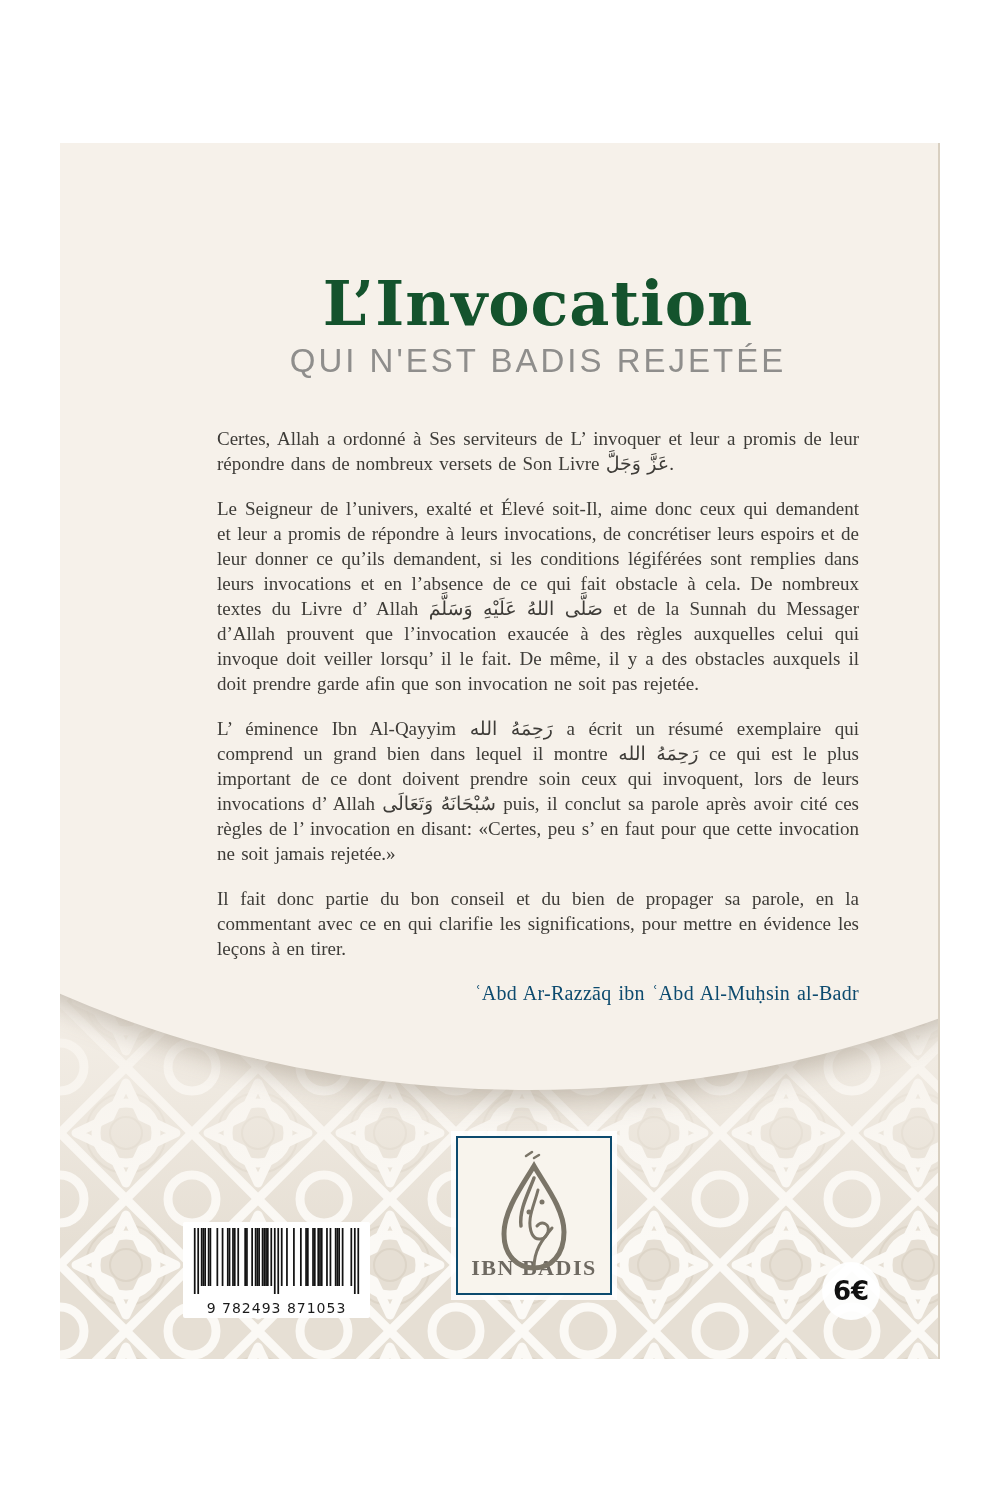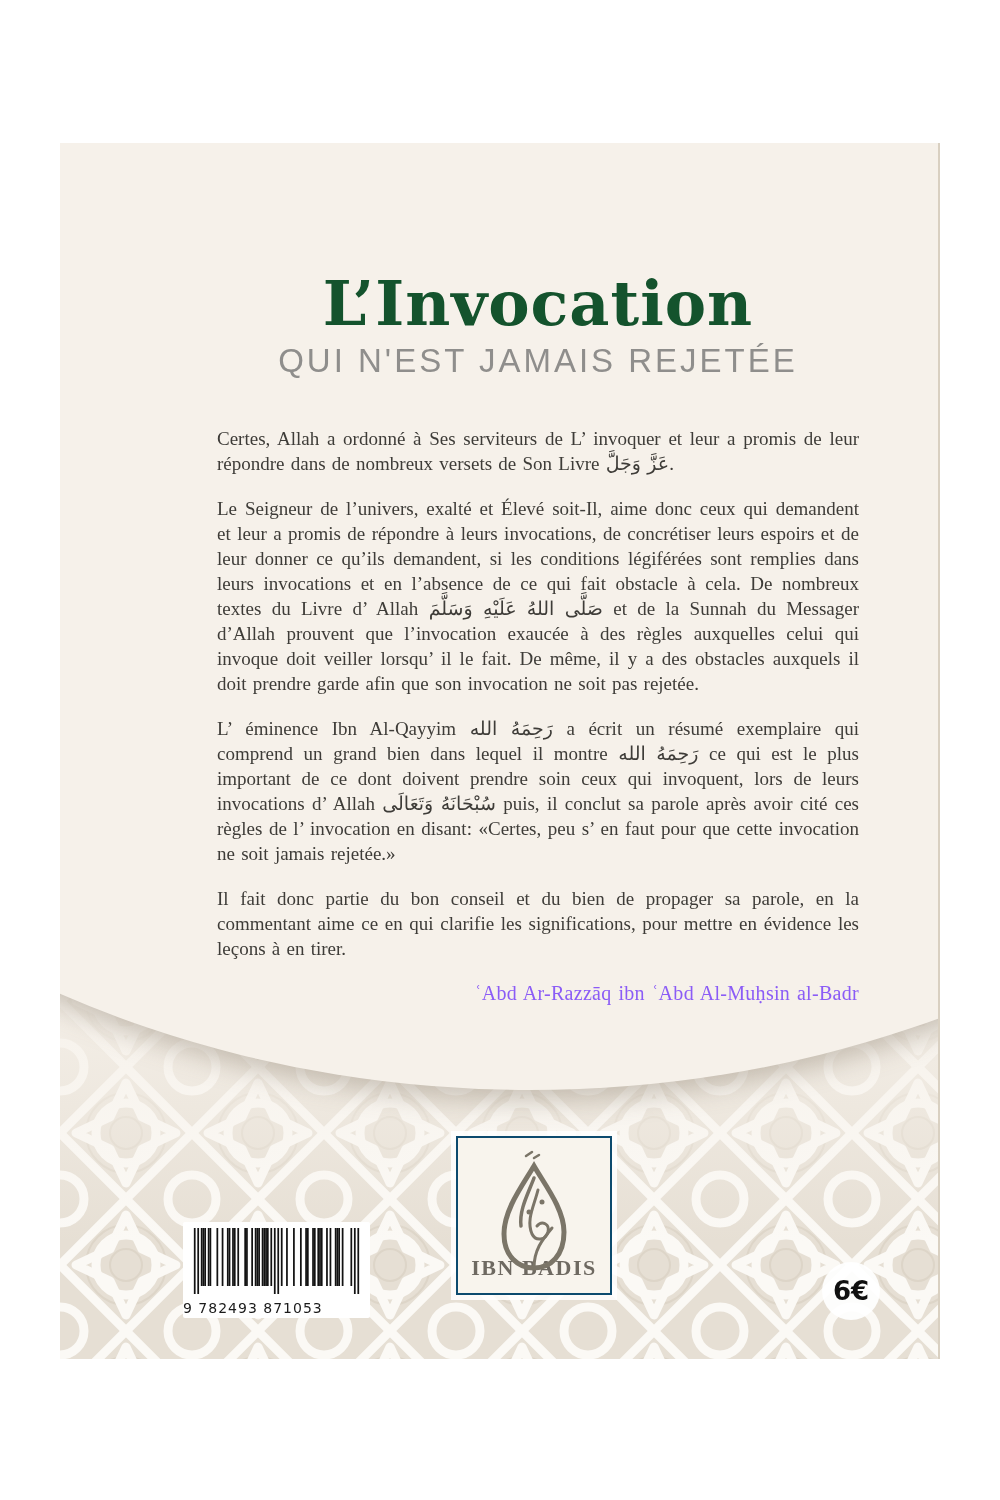--- a/index.html
+++ b/index.html
@@ -35,40 +35,40 @@
   .subtitle{
     font-family:"Liberation Sans", sans-serif;
     font-size:33px;color:#8f8e8c;text-align:center;letter-spacing:3px;margin-top:6px;white-space:nowrap;
   }
   .bodytext{
     margin-top:46px;font-size:19px;line-height:25px;color:#3e3c38;
     text-align:justify;word-spacing:1.5px;
   }
   .bodytext p{margin:0 0 20px 0;}
   .author{
-    text-align:right;font-size:20px;color:#8b5cf6;margin-top:16px;letter-spacing:0.3px;
+    text-align:right;font-size:20px;color:#0c4a6e;margin-top:16px;letter-spacing:0.3px;
   }
   .logo-box{
     position:absolute;left:396px;top:993px;width:156px;height:159px;z-index:5;
     background:#f8f4ed;border:2px solid #0c4a6e;box-sizing:border-box;
     box-shadow:0 0 0 5px rgba(255,255,255,0.85);
     display:flex;flex-direction:column;align-items:center;justify-content:flex-end;
     padding-bottom:12px;
   }
   .logo-cal{position:absolute;top:12px;left:50%;transform:translateX(-50%);}
   .logo-name{
     font-family:"Liberation Serif", serif;font-weight:700;font-size:22px;
     letter-spacing:1.5px;color:#6e6961;white-space:nowrap;
   }
   .barcode-box{
     position:absolute;left:123px;top:1079px;width:187px;height:96px;z-index:5;
     background:#ffffff;border-radius:2px;
   }
   .barcode-digits{
-    position:absolute;left:0;right:0;bottom:2px;
+    position:absolute;left:0;right:0;bottom:2px;text-align:center;
     font-family:"DejaVu Sans", sans-serif;font-size:14px;color:#1b1b1b;letter-spacing:1px;
   }
   .price-badge{
     position:absolute;left:762px;top:1119px;width:58px;height:58px;z-index:5;
     background:rgba(255,255,255,0.92);border-radius:50%;
     display:flex;align-items:center;justify-content:center;
   }
   .price{
     font-family:"DejaVu Sans", sans-serif;font-weight:700;font-size:26px;color:#101010;
   }
@@ -103,26 +103,26 @@
       </defs>
       <rect width="878" height="1216" fill="url(#arb)"></rect>
     </svg>
   </div>
 
   <div class="fade"></div>
   <div class="arc"></div>
 
   <div class="content">
     <div class="title">L’Invocation</div>
-    <div class="subtitle">QUI N'EST JAMAIS REJETÉE</div>
+    <div class="subtitle">QUI N'EST BADIS REJETÉE</div>
     <div class="bodytext">
       <p>Certes, Allah a ordonné à Ses serviteurs de L’ invoquer et leur a promis de leur répondre dans de nombreux versets de Son Livre عَزَّ وَجَلَّ.</p>
       <p>Le Seigneur de l’univers, exalté et Élevé soit-Il, aime donc ceux qui demandent et leur a promis de répondre à leurs invocations, de concrétiser leurs espoirs et de leur donner ce qu’ils demandent, si les conditions légiférées sont remplies dans leurs invocations et en l’absence de ce qui fait obstacle à cela. De nombreux textes du Livre d’ Allah صَلَّى اللهُ عَلَيْهِ وَسَلَّمَ et de la Sunnah du Messager d’Allah prouvent que l’invocation exaucée à des règles auxquelles celui qui invoque doit veiller lorsqu’ il le fait. De même, il y a des obstacles auxquels il doit prendre garde afin que son invocation ne soit pas rejetée.</p>
       <p>L’ éminence Ibn Al-Qayyim رَحِمَهُ الله a écrit un résumé exemplaire qui comprend un grand bien dans lequel il montre رَحِمَهُ الله ce qui est le plus important de ce dont doivent prendre soin ceux qui invoquent, lors de leurs invocations d’ Allah سُبْحَانَهُ وَتَعَالَى puis, il conclut sa parole après avoir cité ces règles de l’ invocation en disant: «Certes, peu s’ en faut pour que cette invocation ne soit jamais rejetée.»</p>
-      <p>Il fait donc partie du bon conseil et du bien de propager sa parole, en la commentant aime ce en qui clarifie les significations, pour mettre en évidence les leçons à en tirer.</p>
+      <p>Il fait donc partie du bon conseil et du bien de propager sa parole, en la commentant avec ce en qui clarifie les significations, pour mettre en évidence les leçons à en tirer.</p>
       <div class="author">ʿAbd Ar-Razzāq ibn ʿAbd Al-Muḥsin al-Badr</div>
     </div>
   </div>
 
   <div class="logo-box">
     <span class="logo-cal">
       <svg width="104" height="128" viewBox="0 0 104 128" xmlns="http://www.w3.org/2000/svg">
         <g fill="none" stroke="#7b7568" stroke-linecap="round">
           <path d="M44 6 l6 -4 M52 8 l5 -3" stroke-width="2.5"></path>
           <path d="M52 16 C 40 36, 22 60, 22 84 C 22 106, 36 118, 52 118 C 69 118, 82 105, 82 82 C 82 59, 63 35, 52 16 Z" stroke-width="5"></path>

